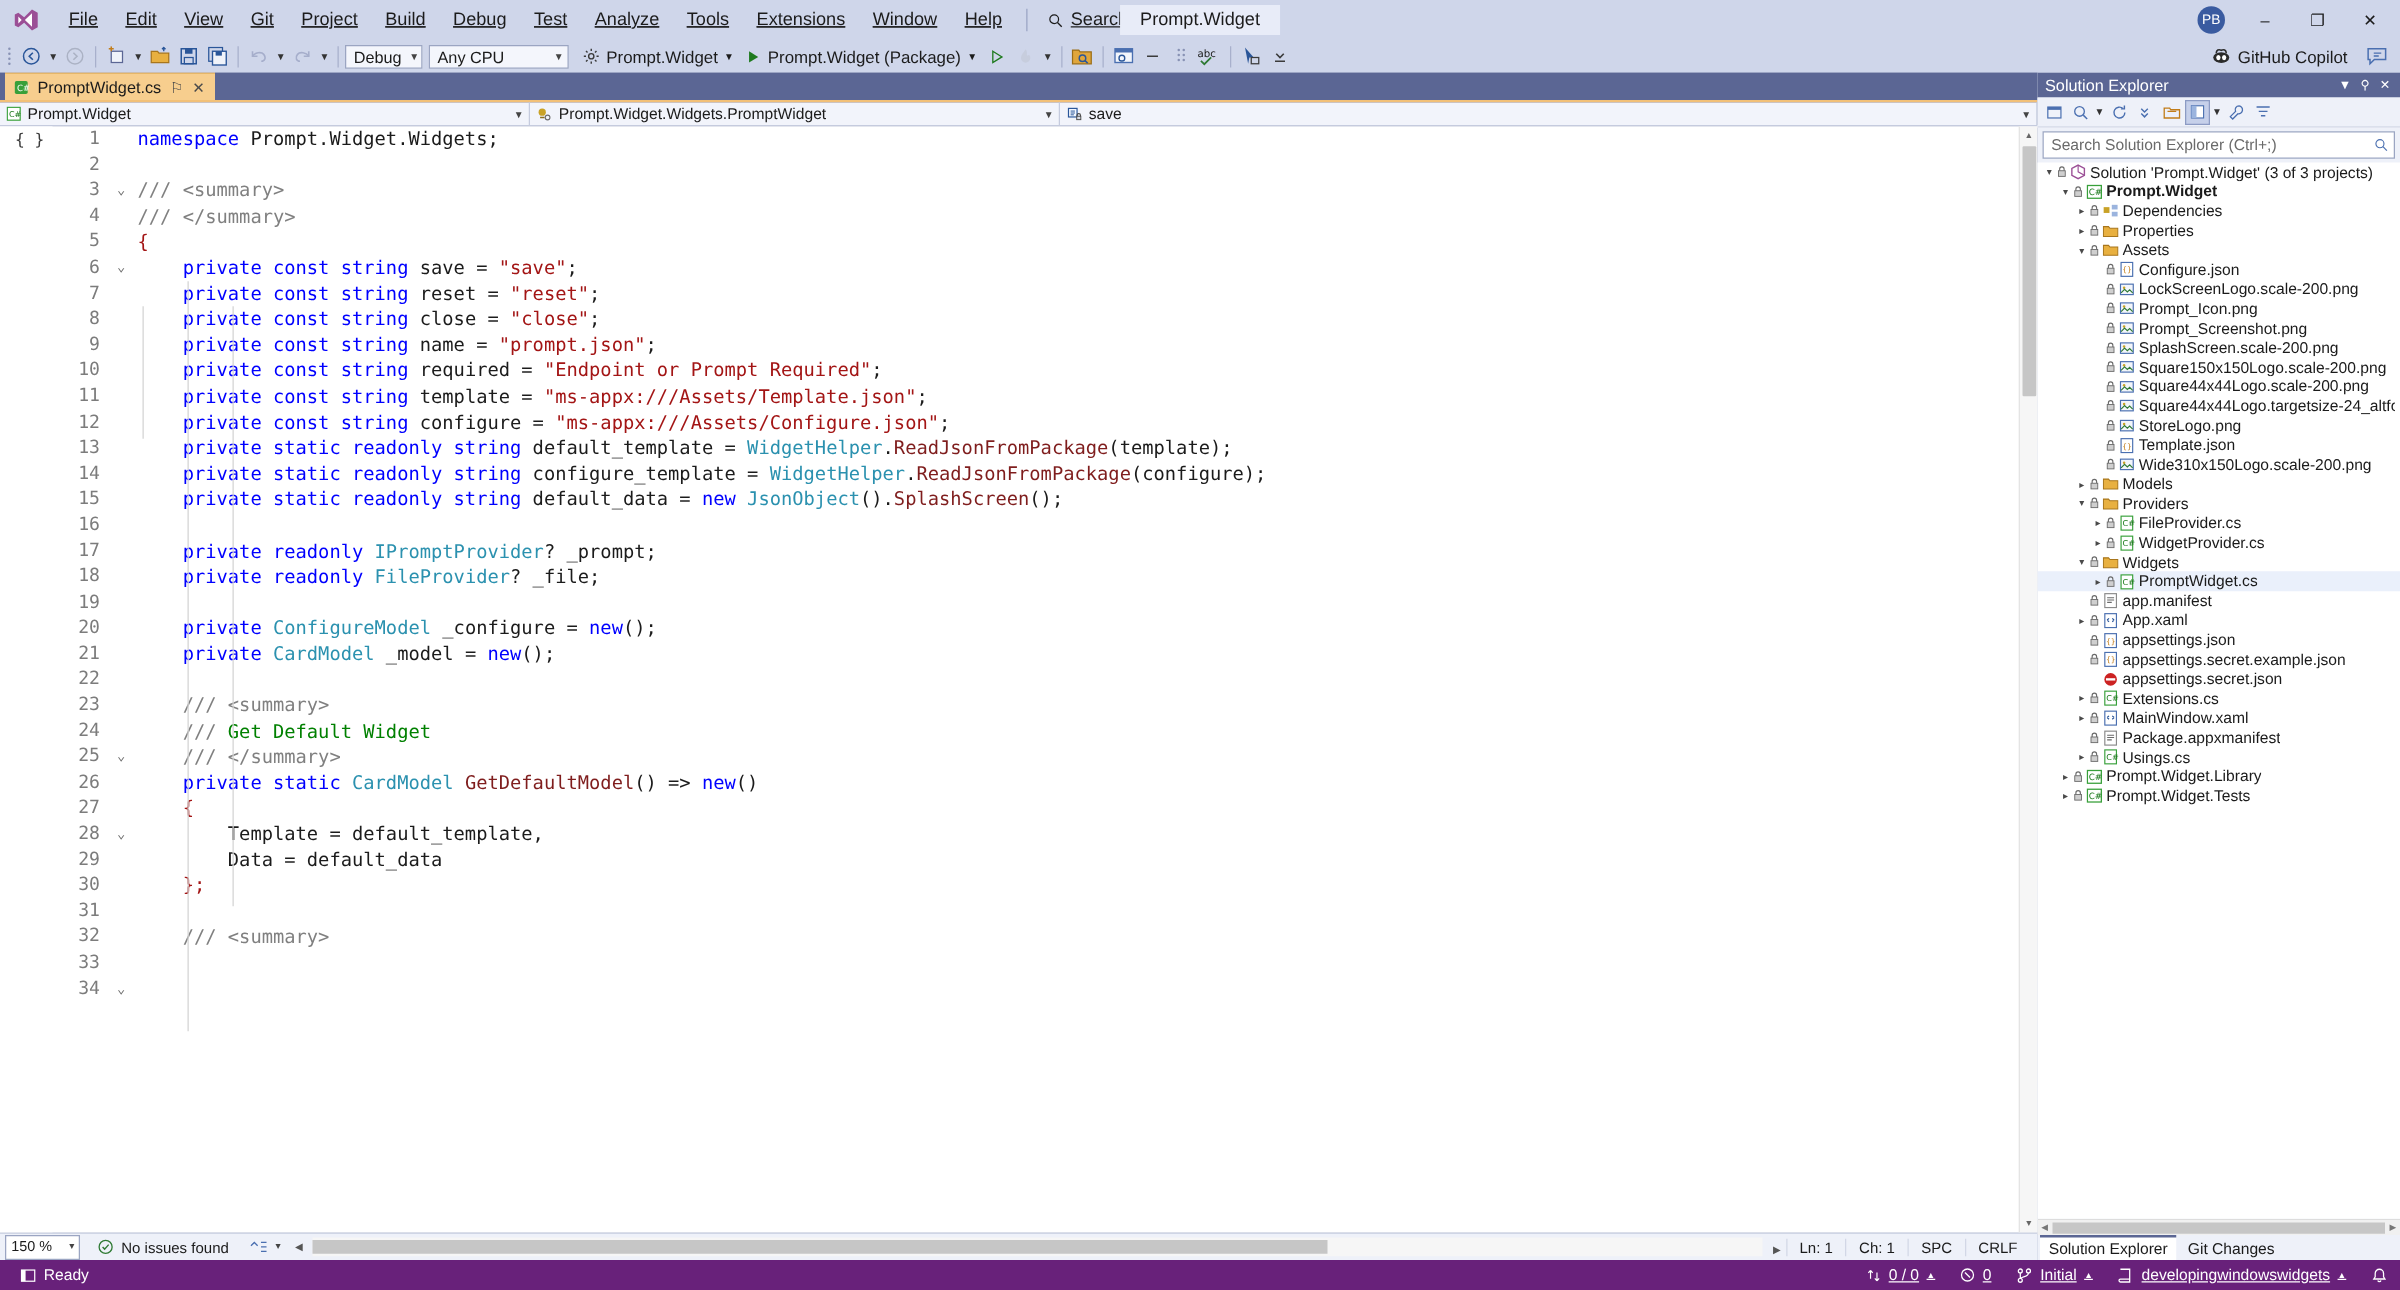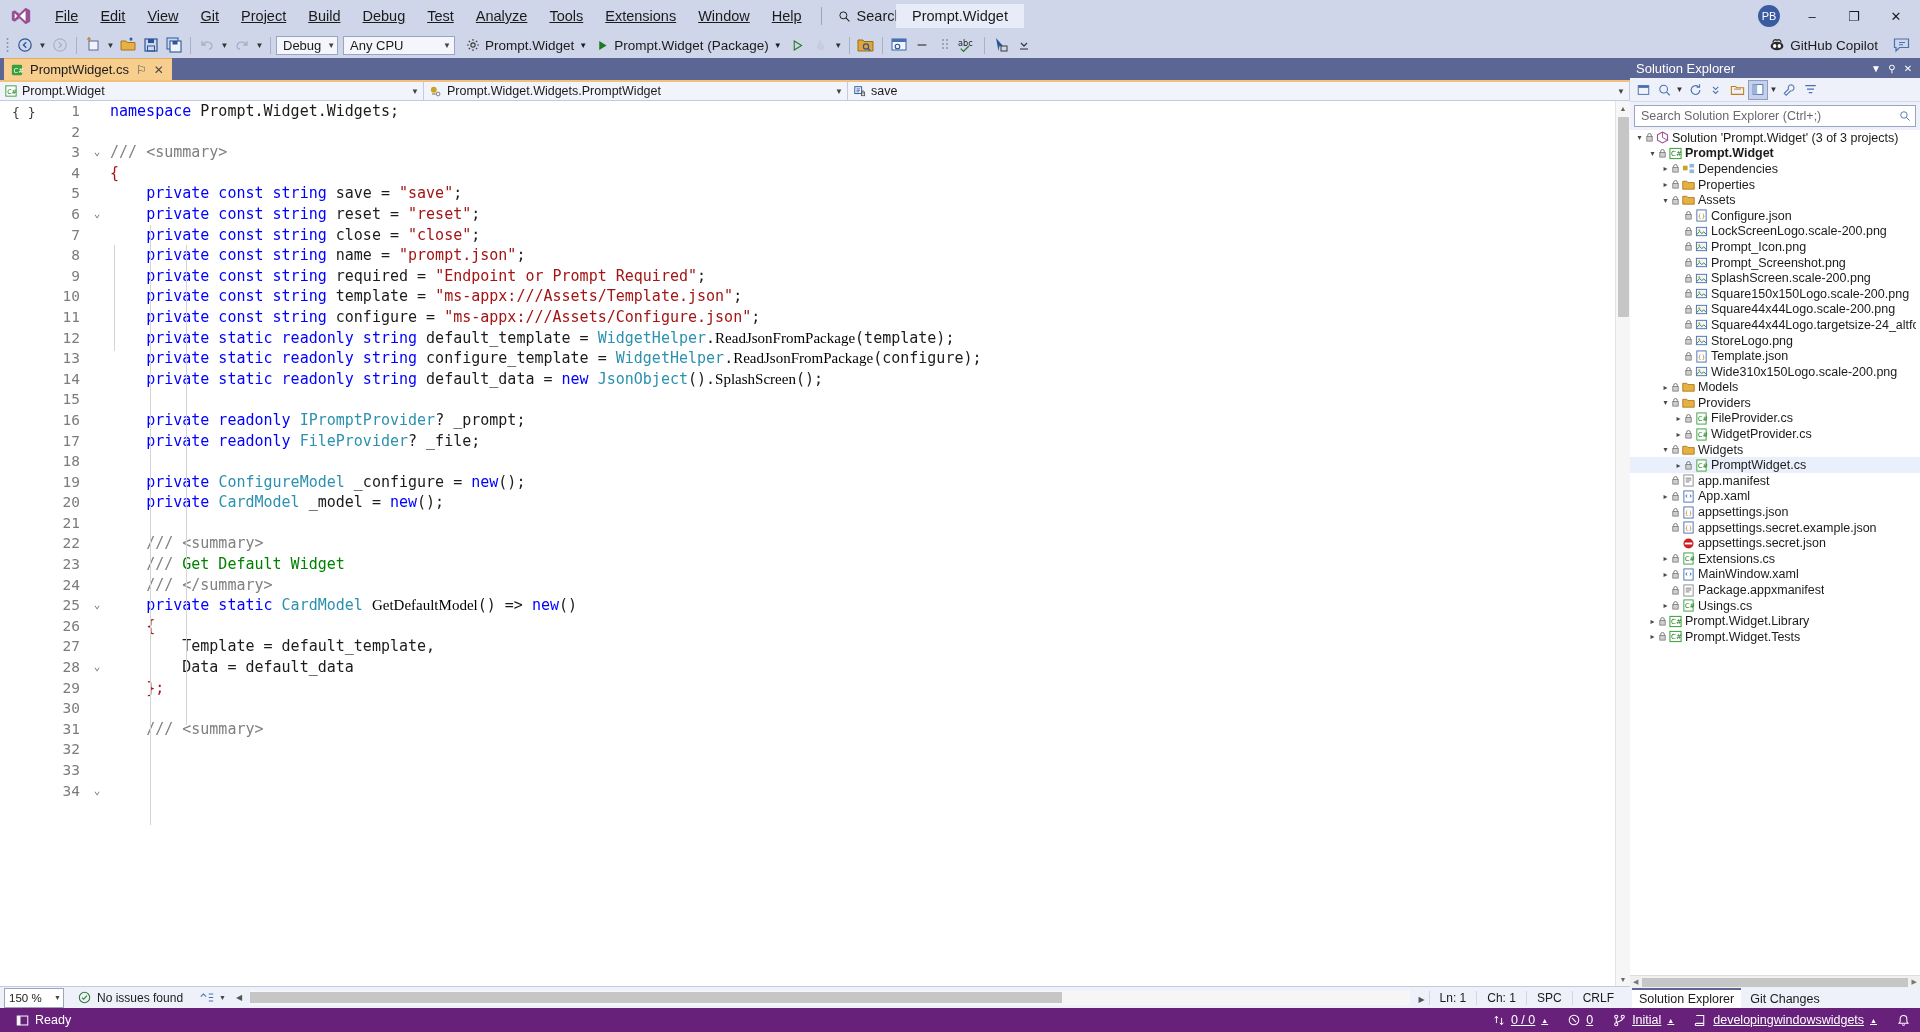--- a/index.html
+++ b/index.html
@@ -12,21 +12,21 @@
     -webkit-font-smoothing: antialiased;
   }
   .app { width:1920px; height:1032px; display:flex; flex-direction:column; background:#CFD6EA; }
 
   
   .titlebar {
     height:32px; display:flex; align-items:center;
     background:#CFD6EA; padding-left:8px; position:relative;
   }
   .vs-logo { width:26px; height:26px; display:flex; align-items:center; justify-content:center; }
-  .menu { display:flex; align-items:center; margin-left:10px; }
+  .menu { display:flex; align-items:center; margin-left:10px;text-decoration:underline; }
   .menu-item {
     padding:4px 11px; font-size:14.5px; color:#1B1B1B; cursor:default; white-space:nowrap;
   }
   .menu-item u { text-decoration:underline; }
   .tb-sep { width:1px; height:18px; background:#9AA4C4; margin:0 8px; }
   .search-box {
     display:flex; align-items:center; gap:6px; padding:3px 8px; font-size:14.5px; color:#1B1B1B;
   }
   .title-center {
     position:absolute; left:50%; transform:translateX(-50%);
@@ -96,21 +96,21 @@
   .codelines { flex:1; position:relative; min-width:0; }
   .cl { height:20.6px; line-height:20.6px; white-space:pre; color:#1B1B1B; }
 
   
   .k  { color:#0000FF; }   
   .t  { color:#2B91AF; }   
   .s  { color:#A31515; }   
   .c  { color:#808080; }   
   .cd { color:#008000; }   
   .cx { color:#808080; }   
-  .m  { color:#000000;font-family:Liberation Serif, serif; }   
+  .m  { color:#7f1d1d; }   
   .p  { color:#A31515; }   
   .n  { color:#1B1B1B; }
 
   .guide { position:absolute; width:1px; background:#D4D4D4; }
 
   .edit-scroll-v {
     width:15px; background:#F6F6F6; display:flex; flex-direction:column; align-items:center;
     border-left:1px solid #E4E4E4; position:relative;
   }
   .sc-arrow { height:14px; width:15px; display:flex; align-items:center; justify-content:center; font-size:7px; color:#666; }
@@ -531,20 +531,21 @@
               <div class="fold"></div>
               <div class="fold">⌄</div>
             </div>
           <div class="codelines" id="codelines">
             <div class="guide" style="left:4px;  top:144px; height:106px;"></div>
             <div class="guide" style="left:40px; top:124px; height:600px;"></div>
             <div class="guide" style="left:76px; top:144px; height:480px;"></div>
           <div class="cl"><span class="k">namespace</span><span class="n"> Prompt.Widget.Widgets;</span></div>
               <div class="cl">&nbsp;</div>
               <div class="cl"><span class="c">/// </span><span class="cx">&lt;summary&gt;</span></div>
+              <div class="cl"><span class="c">/// </span><span class="cx">&lt;/summary&gt;</span></div>
               <div class="cl"><span class="p">{</span></div>
               <div class="cl">&nbsp;&nbsp;&nbsp;&nbsp;<span class="k">private const string</span><span class="n"> save = </span><span class="s">"save"</span><span class="n">;</span></div>
               <div class="cl">&nbsp;&nbsp;&nbsp;&nbsp;<span class="k">private const string</span><span class="n"> reset = </span><span class="s">"reset"</span><span class="n">;</span></div>
               <div class="cl">&nbsp;&nbsp;&nbsp;&nbsp;<span class="k">private const string</span><span class="n"> close = </span><span class="s">"close"</span><span class="n">;</span></div>
               <div class="cl">&nbsp;&nbsp;&nbsp;&nbsp;<span class="k">private const string</span><span class="n"> name = </span><span class="s">"prompt.json"</span><span class="n">;</span></div>
               <div class="cl">&nbsp;&nbsp;&nbsp;&nbsp;<span class="k">private const string</span><span class="n"> required = </span><span class="s">"Endpoint or Prompt Required"</span><span class="n">;</span></div>
               <div class="cl">&nbsp;&nbsp;&nbsp;&nbsp;<span class="k">private const string</span><span class="n"> template = </span><span class="s">"ms-appx:///Assets/Template.json"</span><span class="n">;</span></div>
               <div class="cl">&nbsp;&nbsp;&nbsp;&nbsp;<span class="k">private const string</span><span class="n"> configure = </span><span class="s">"ms-appx:///Assets/Configure.json"</span><span class="n">;</span></div>
               <div class="cl">&nbsp;&nbsp;&nbsp;&nbsp;<span class="k">private static readonly string</span><span class="n"> default_template = </span><span class="t">WidgetHelper</span><span class="n">.</span><span class="m">ReadJsonFromPackage</span><span class="n">(template);</span></div>
               <div class="cl">&nbsp;&nbsp;&nbsp;&nbsp;<span class="k">private static readonly string</span><span class="n"> configure_template = </span><span class="t">WidgetHelper</span><span class="n">.</span><span class="m">ReadJsonFromPackage</span><span class="n">(configure);</span></div>

